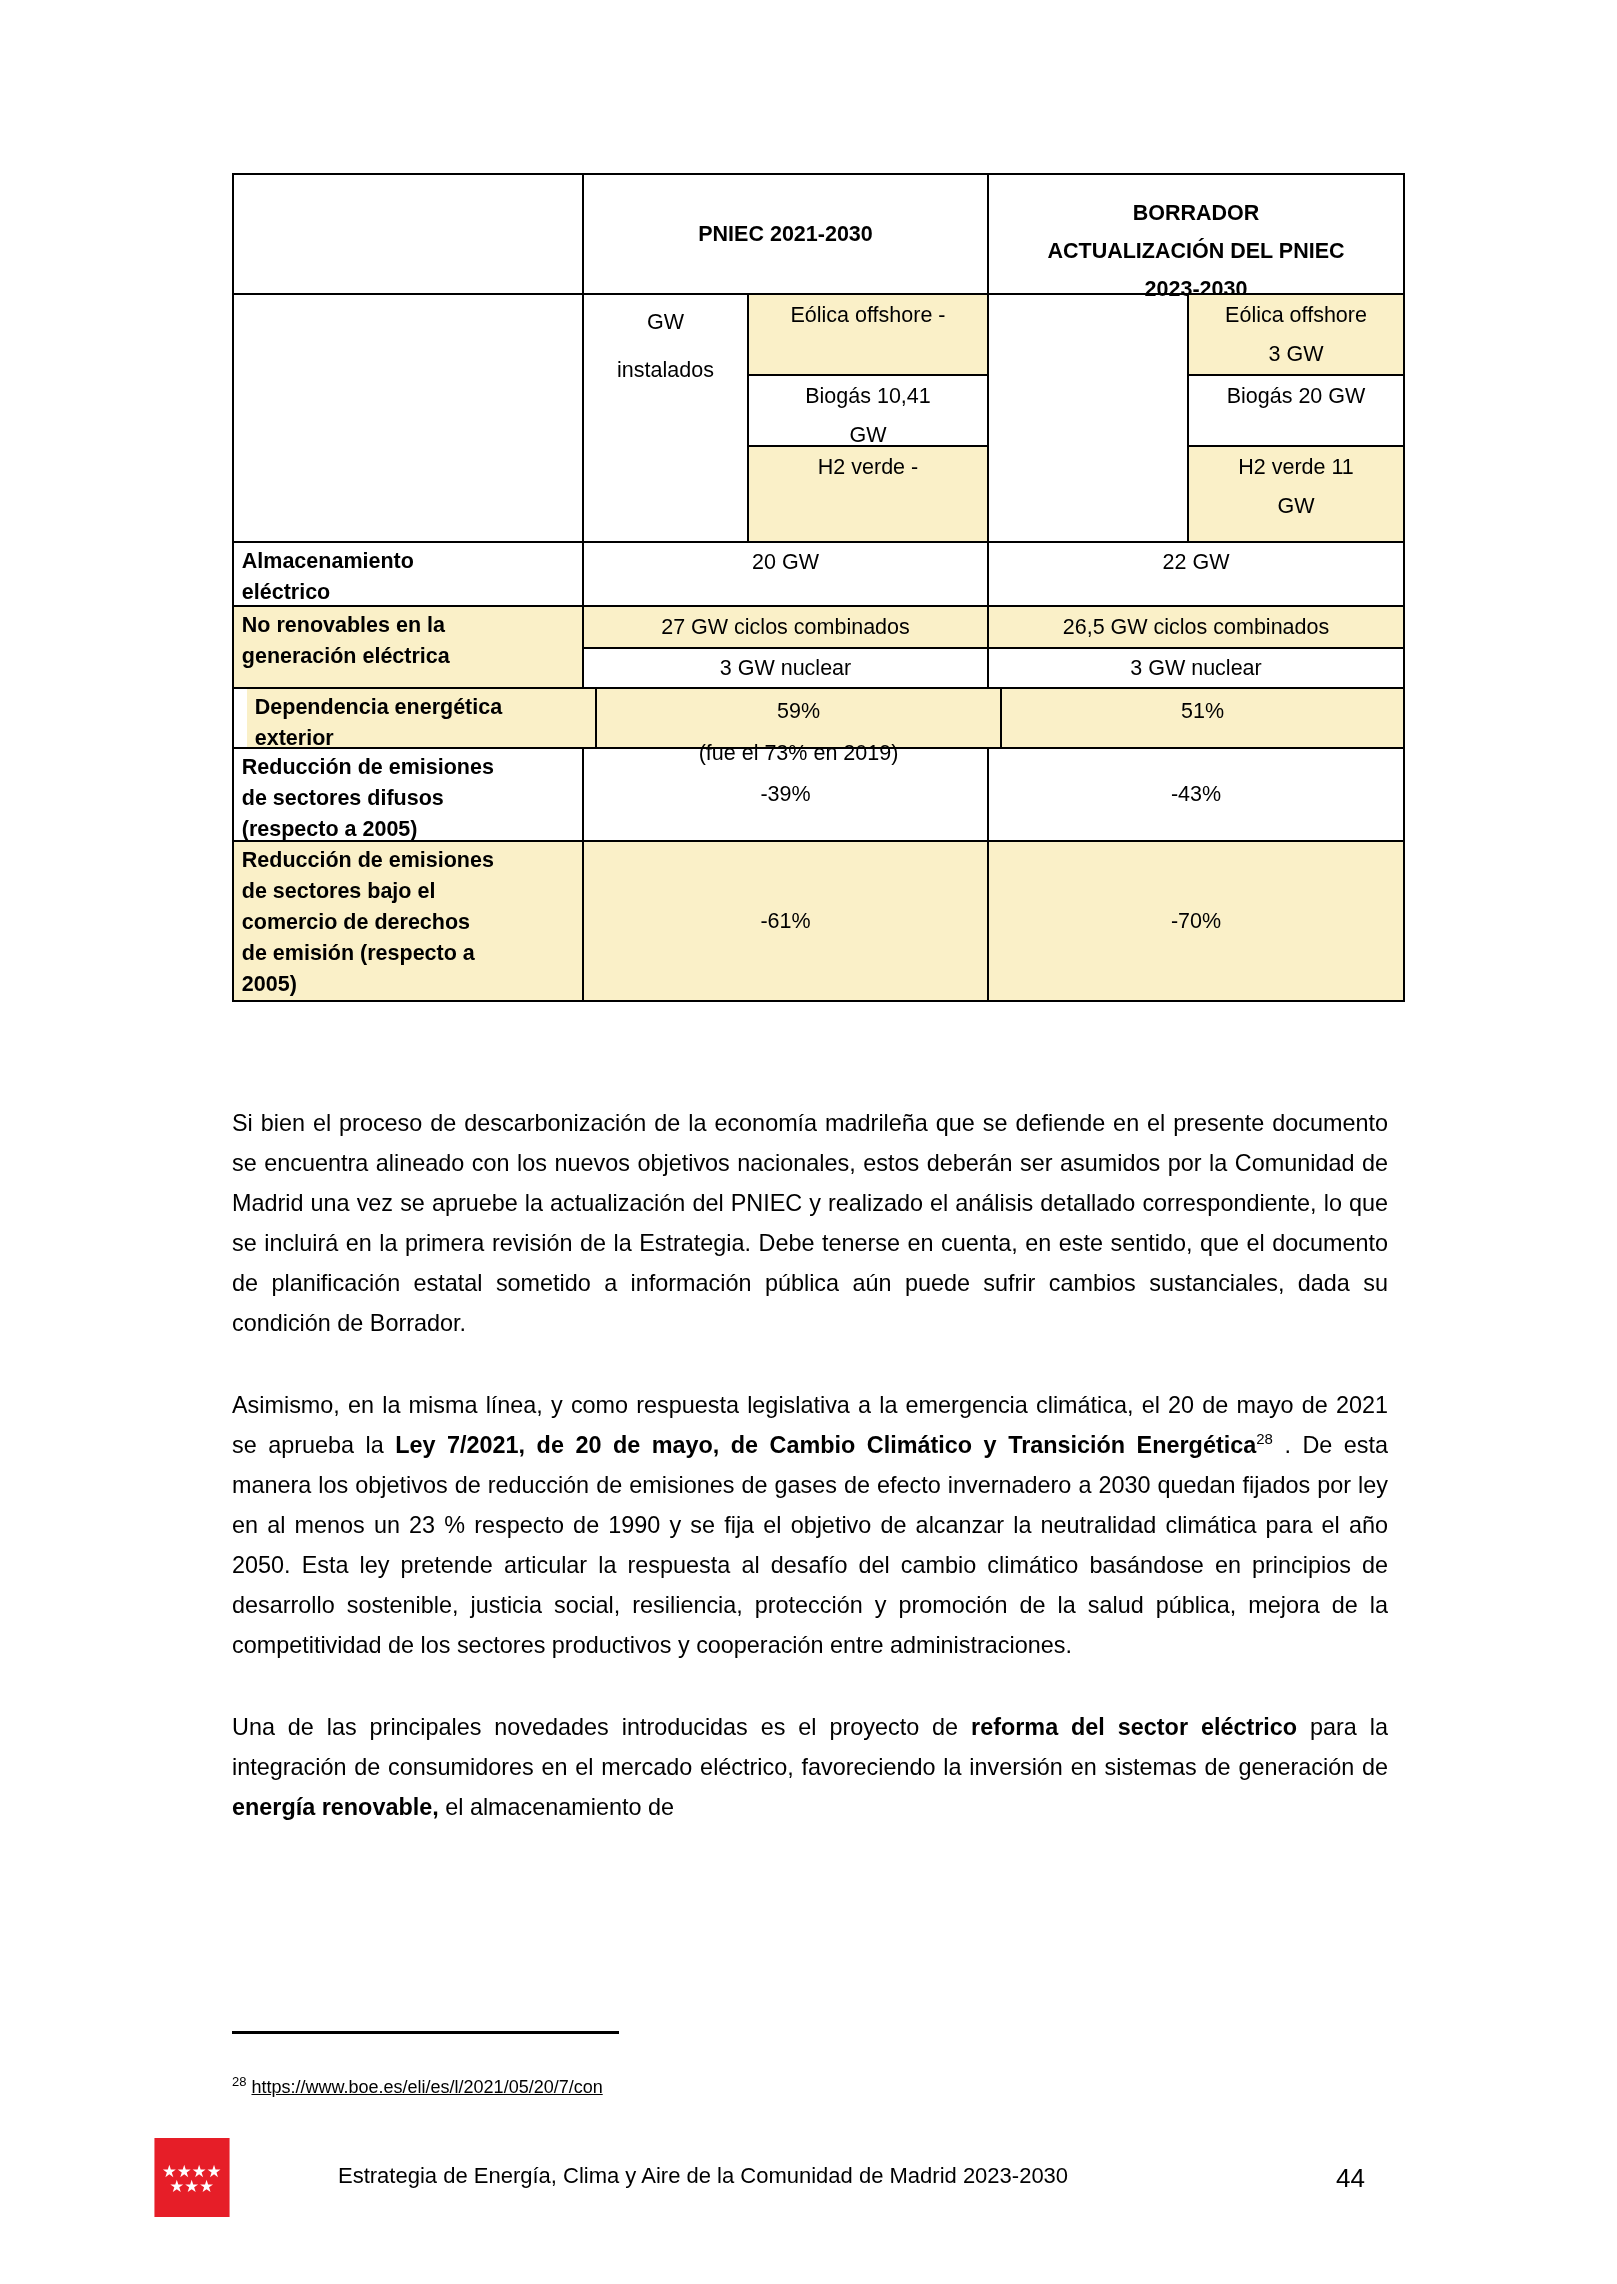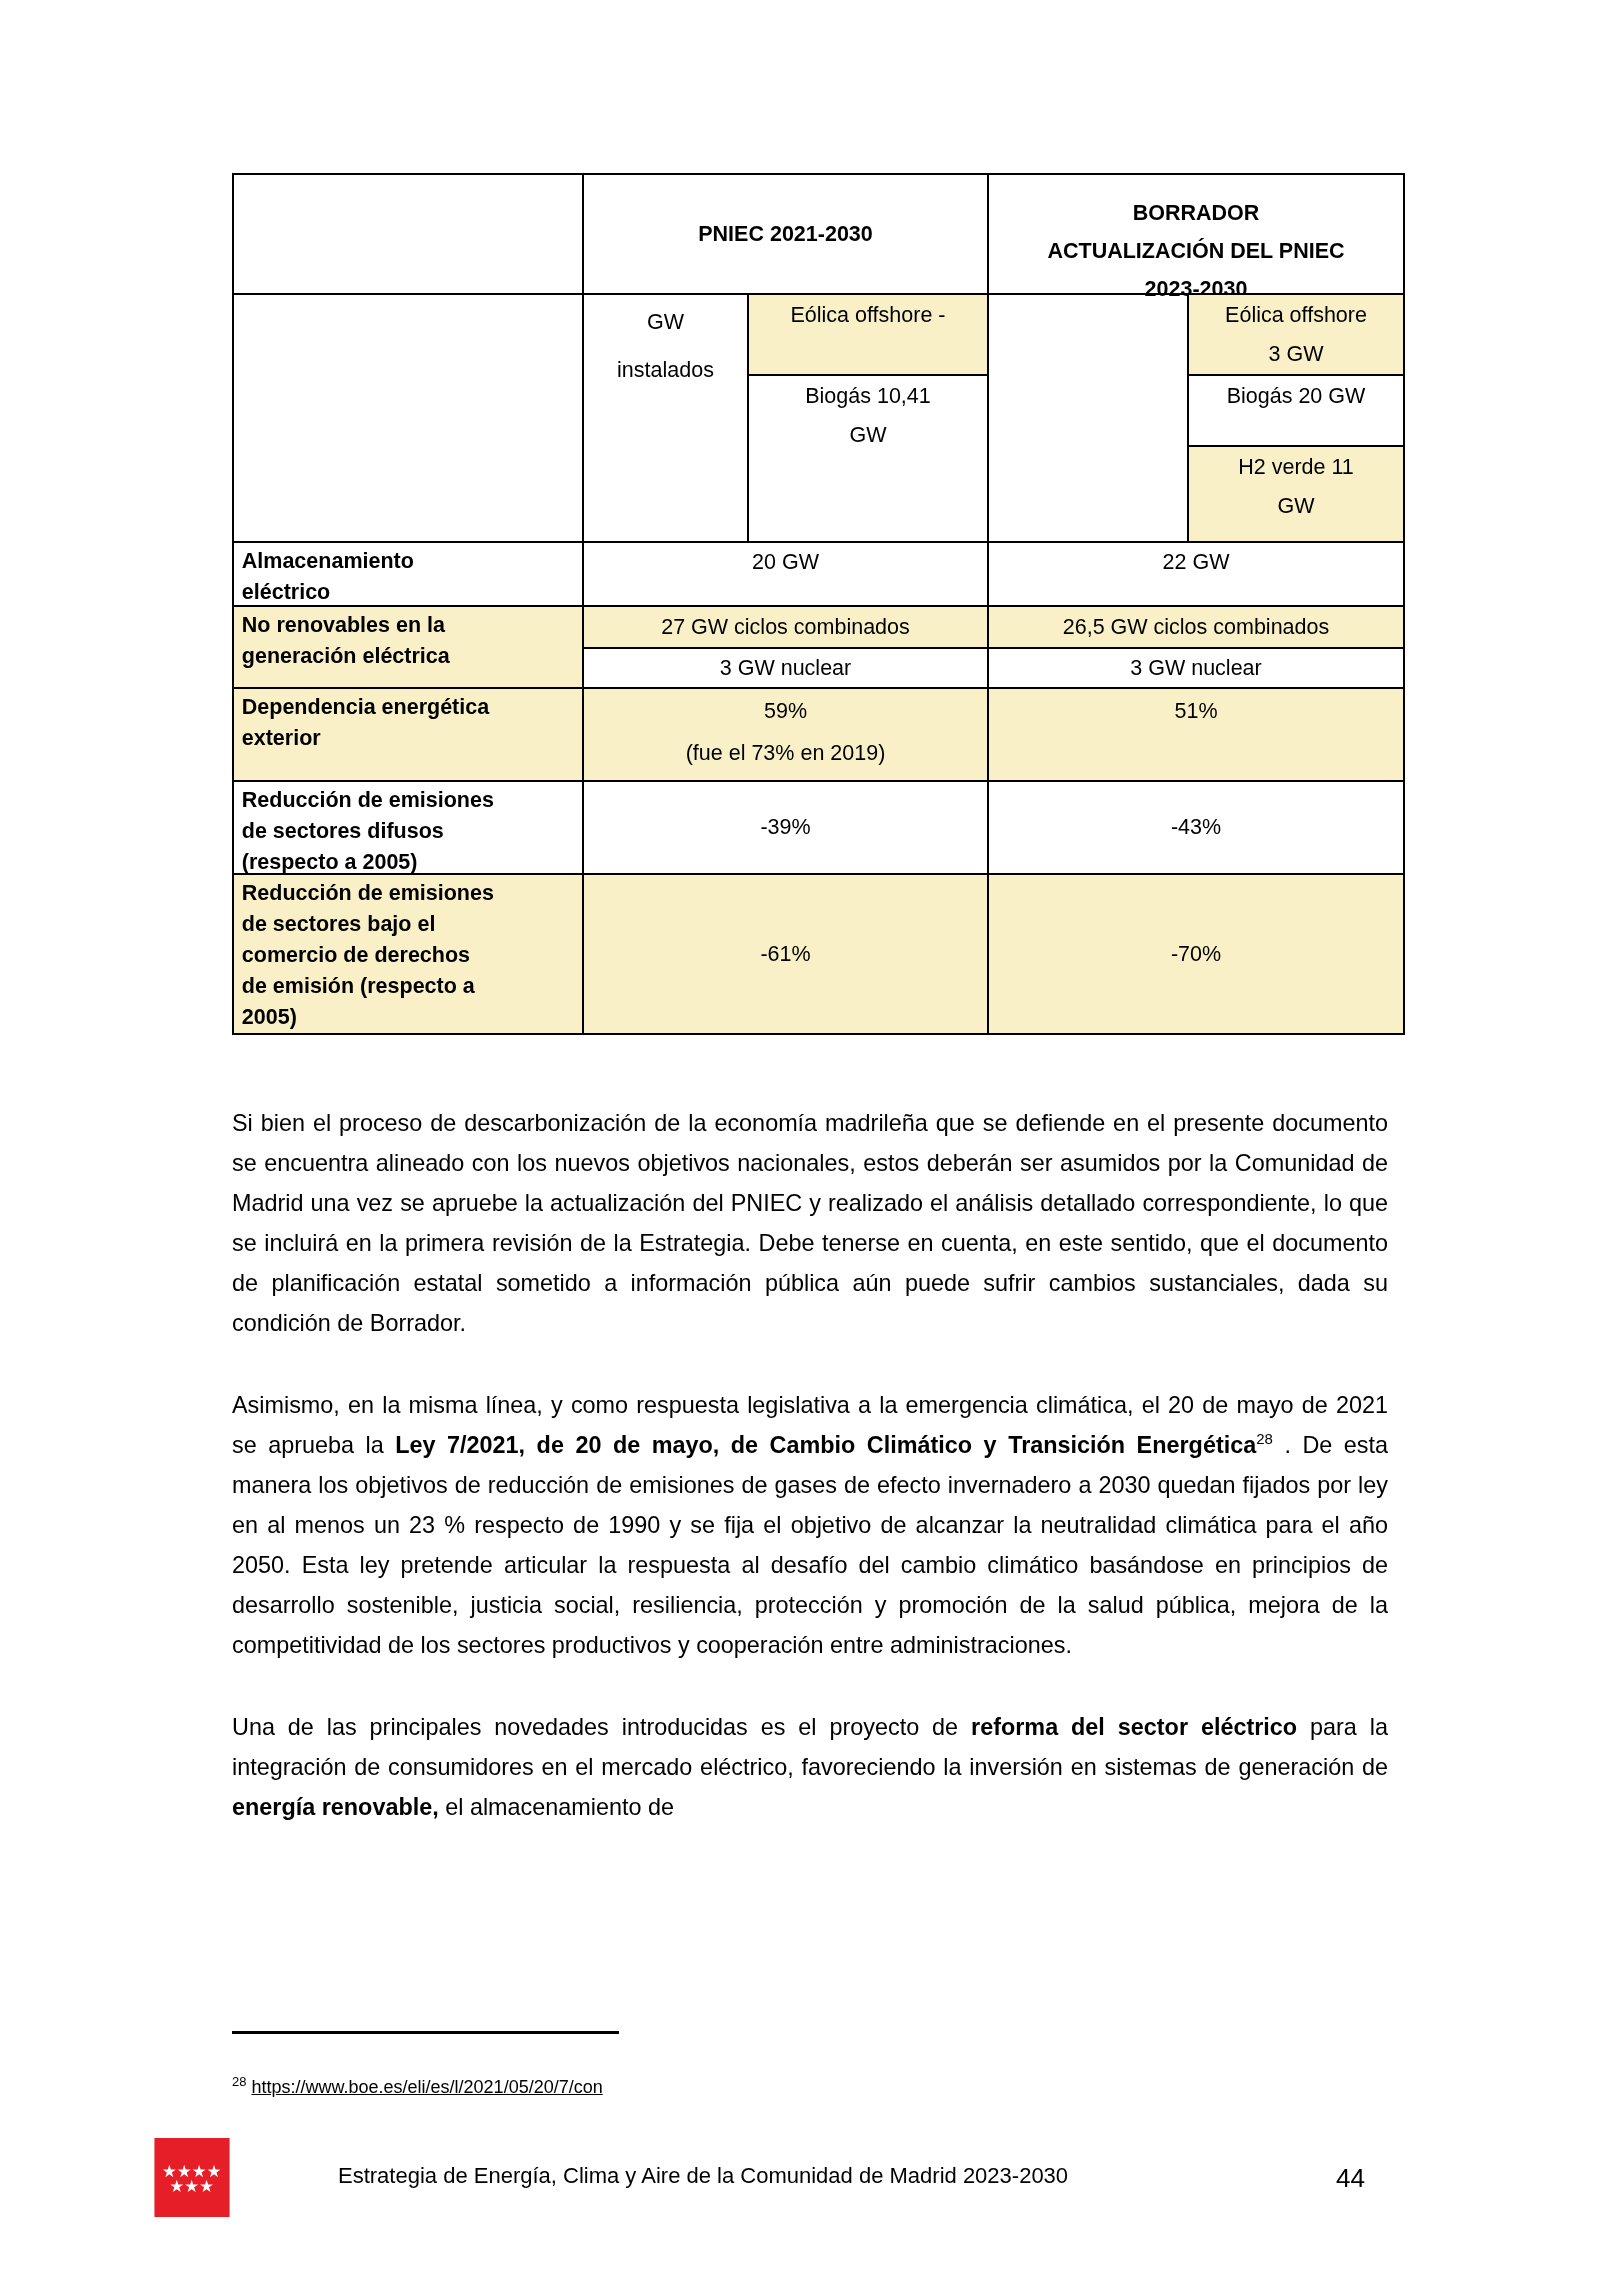--- a/index.html
+++ b/index.html
@@ -52,21 +52,21 @@
   .stack-box { text-align: center; padding-top: 1.3px; line-height: 39px; }
   .stack-box.b1 { height: 79px; }
   .stack-box.b2 { height: 71px; border-top: 2.6px solid var(--ink); }
   .stack-box.b3 { flex: 1; border-top: 2.6px solid var(--ink); }
 
   .row-storage { height: 64px; }
   .row-nonren { height: 82px; }
   .nr-stack { display: flex; flex-direction: column; height: 100%; }
   .nr-top { height: 40px; }
   .nr-bottom { flex: 1; border-top: 2.6px solid var(--ink); background: #fff; }
-  .row-depend { height: 93px; }
+  .row-depend { height: 60px; padding-left: 13px; }
   .dep-val { text-align: center; padding-top: 1.3px; line-height: 42px; }
   .row-diffuse { height: 93px; }
   .row-ets { height: 160px; }
 
   
   .body-text {
     position: absolute; left: 232px; top: 1103px; width: 1156px;
     font-size: 23.4px; line-height: 40px; text-align: justify;
   }
   .body-text p { margin-bottom: 42px; }
@@ -102,20 +102,21 @@
     <div class="t-row row-installed">
       <div class="c1"></div>
       <div class="c2">
         <div class="split">
           <div class="sub-left prelines">GW
 instalados</div>
           <div class="sub-stack">
             <div class="stack-box b1 hl prelines">Eólica offshore -</div>
             <div class="stack-box b2 prelines">Biogás 10,41
 GW</div>
+            <div class="stack-box b3 hl prelines">H2 verde -</div>
           </div>
         </div>
       </div>
       <div class="c3">
         <div class="split">
           <div class="sub-left3"></div>
           <div class="sub-stack">
             <div class="stack-box b1 hl prelines">Eólica offshore
 3 GW</div>
             <div class="stack-box b2 prelines">Biogás 20 GW</div>

